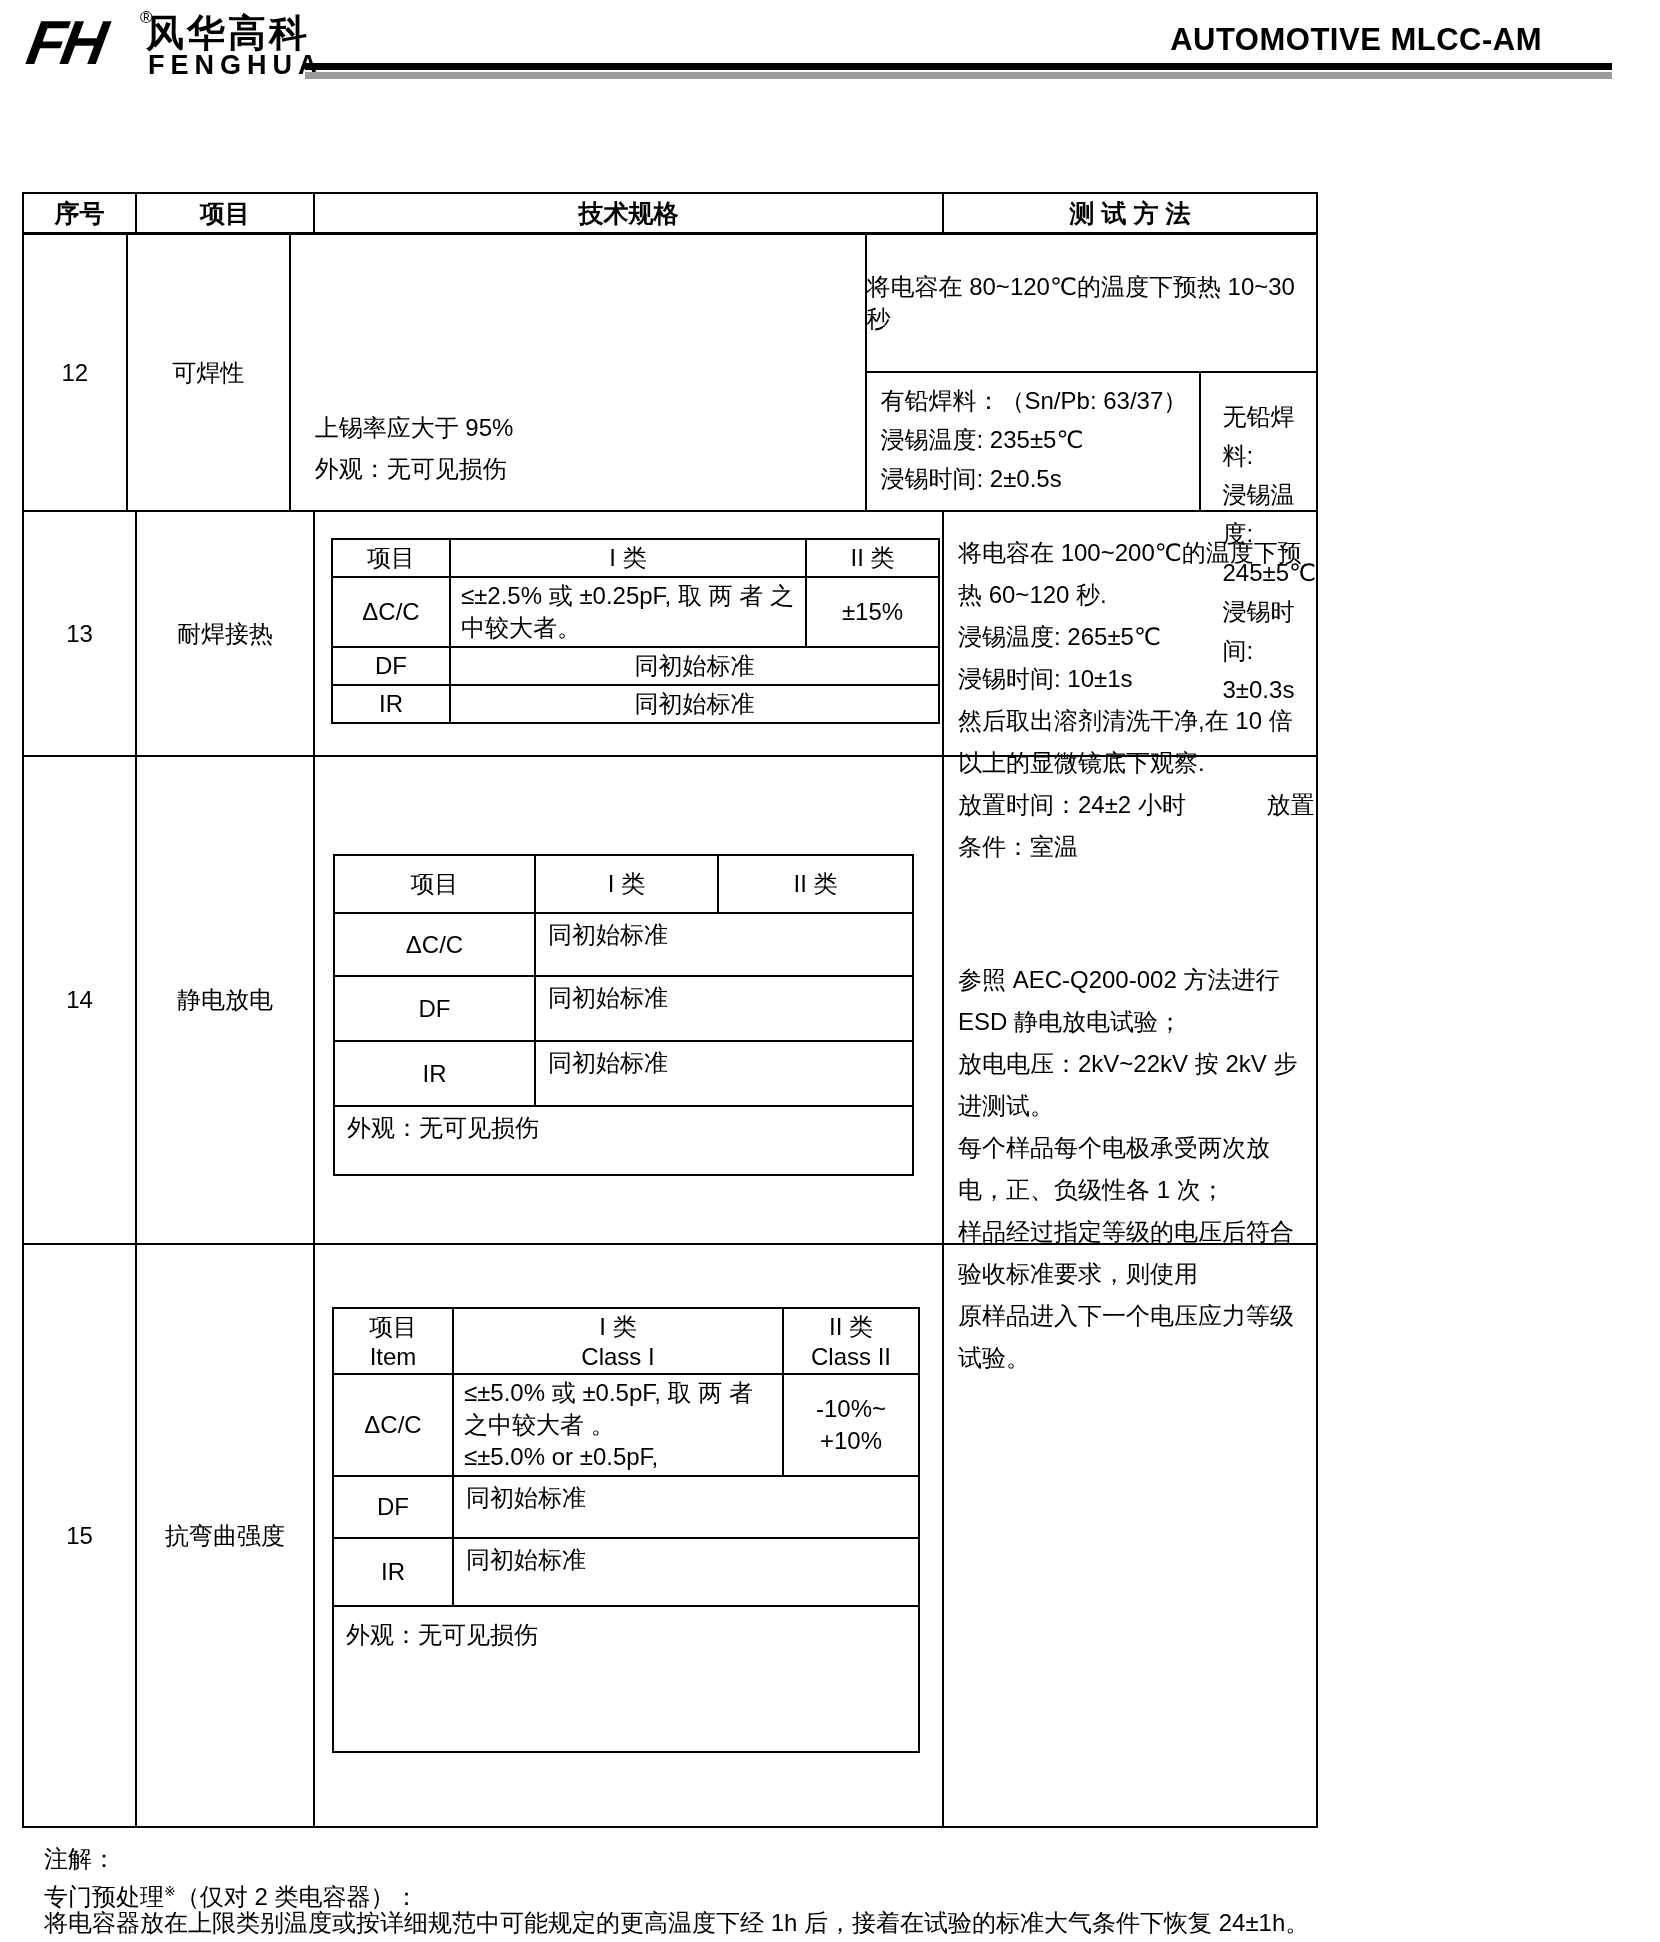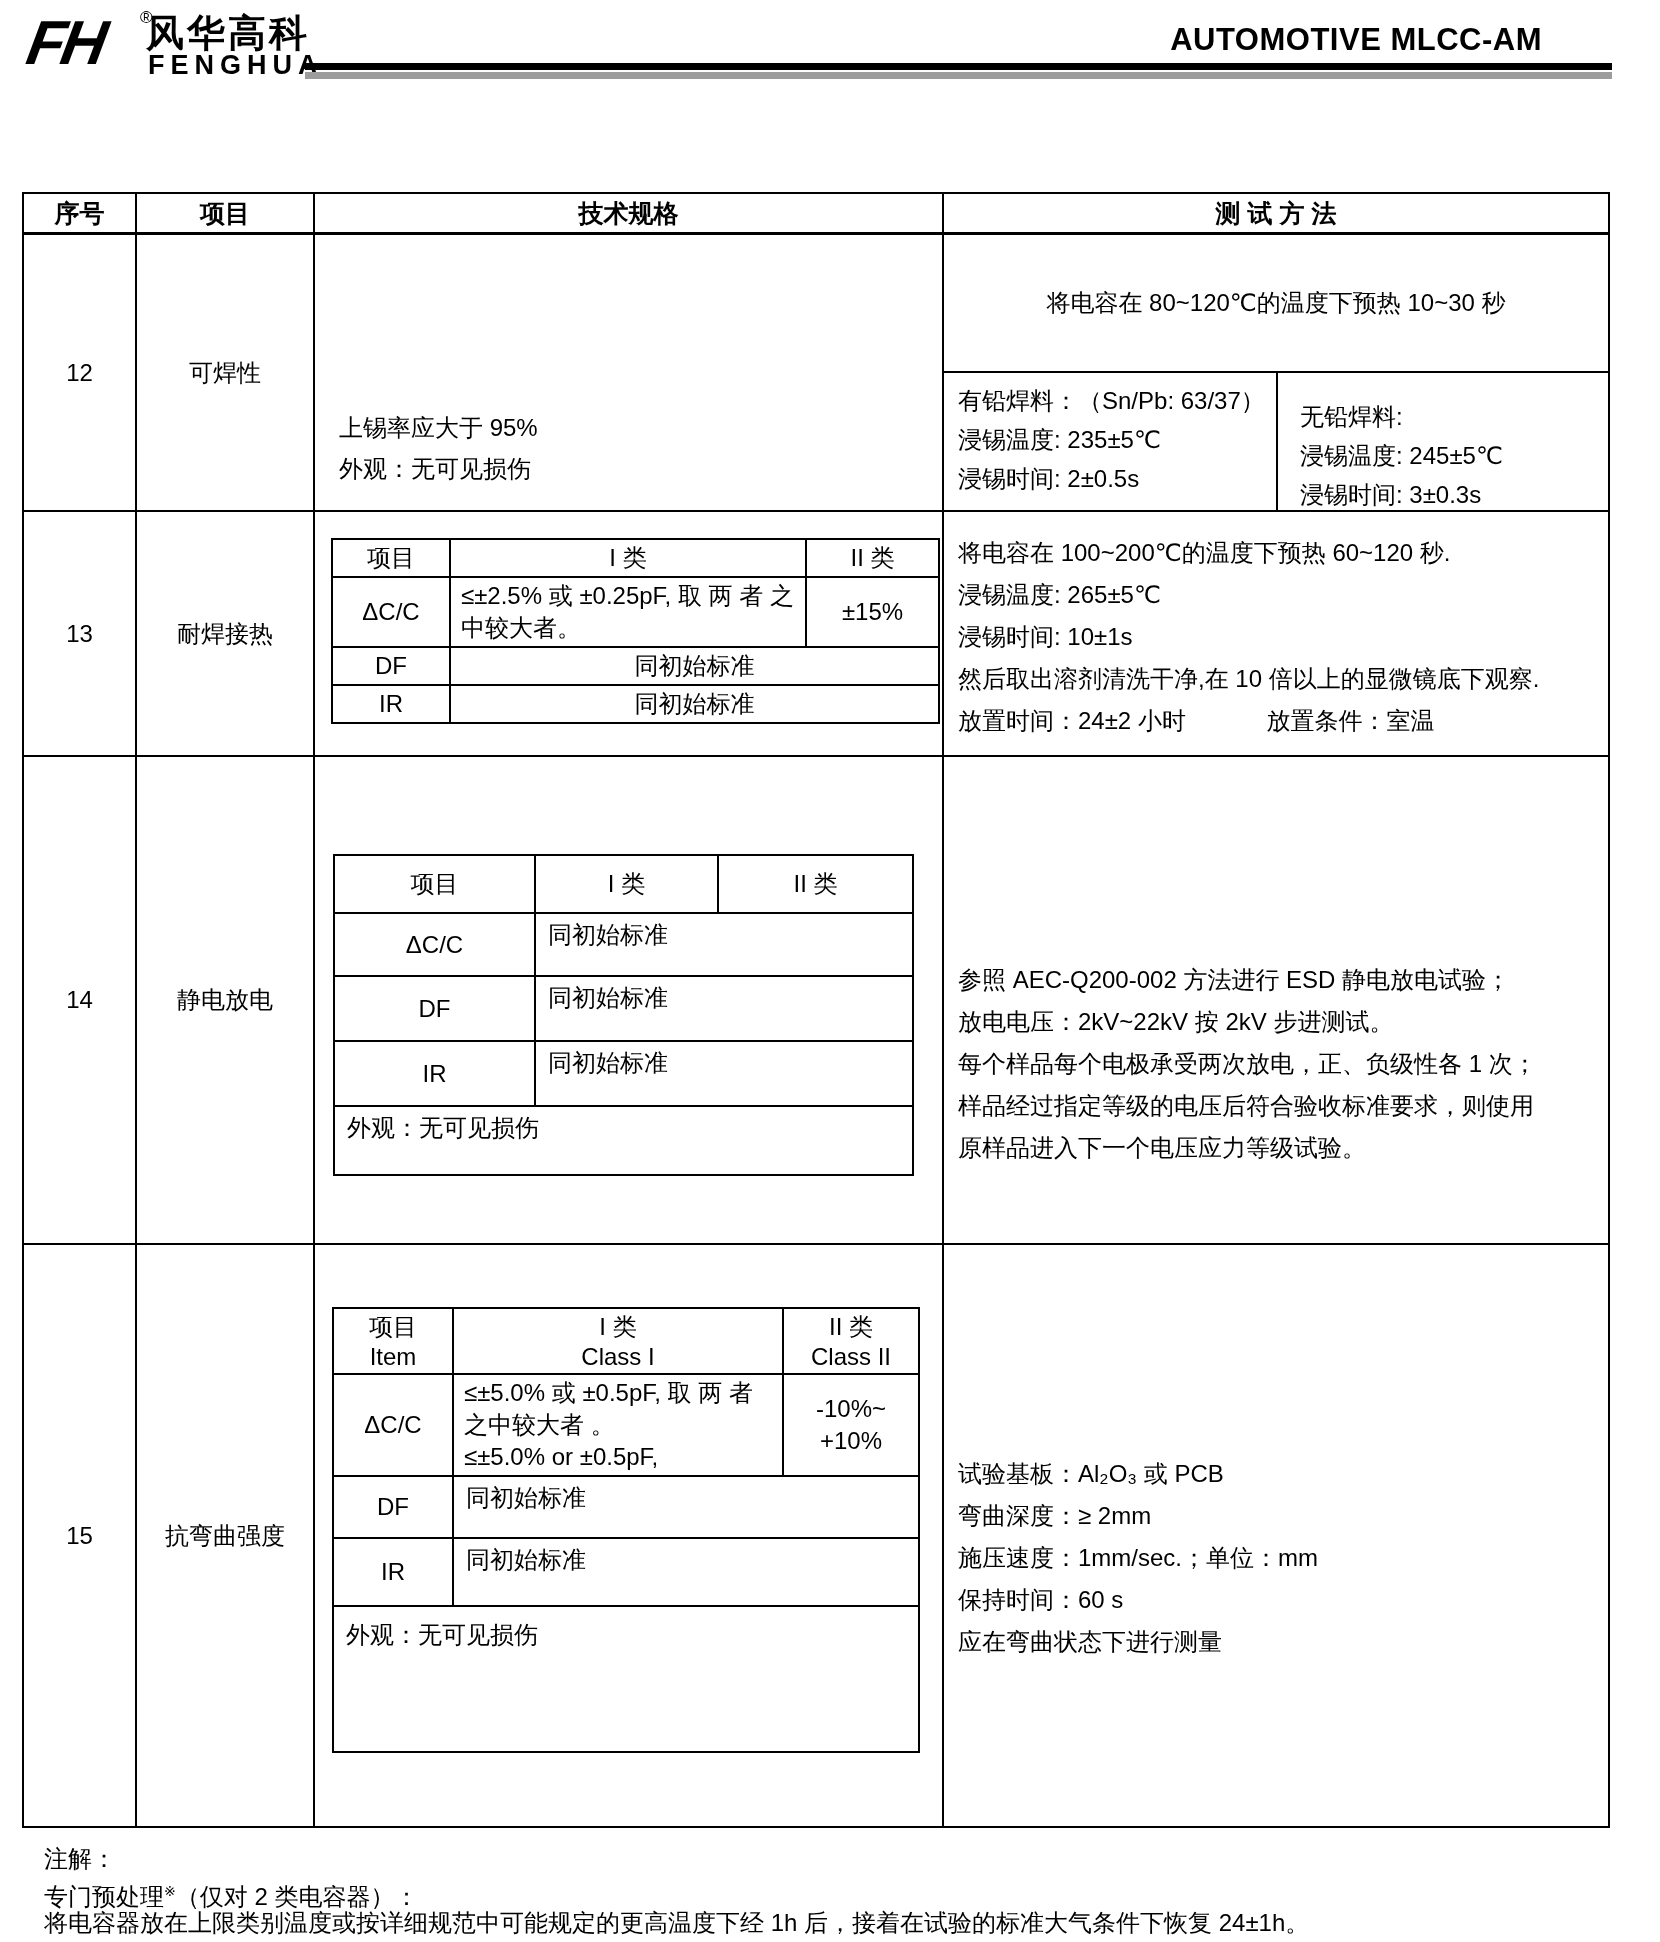--- a/index.html
+++ b/index.html
@@ -13,21 +13,21 @@
   .fh-mark{font-style:italic;font-weight:900;font-size:62px;line-height:74px;
     transform:skewX(-10deg);letter-spacing:-4px;}
   .reg{position:absolute;left:112px;top:2px;font-size:17px;font-weight:400;}
   #brand-cn{position:absolute;left:146px;top:8px;font-size:38px;font-weight:bold;letter-spacing:3px;}
   #brand-en{position:absolute;left:148px;top:50px;font-size:27px;font-weight:600;letter-spacing:6px;}
   #doc-title{position:absolute;right:118px;top:22px;font-size:31px;font-weight:bold;letter-spacing:0.5px;}
   #rule-black{position:absolute;left:305px;top:63px;width:1307px;height:7px;background:#000;}
   #rule-gray{position:absolute;left:305px;top:72px;width:1307px;height:7px;background:#9c9c9c;}
 
   
-  #tbl{position:absolute;left:22px;top:192px;width:1588px;height:1636px;border:2px solid #000;font-size:24px;}
+  #tbl{position:absolute;left:22px;top:192px;width:1296px;height:1636px;border:2px solid #000;font-size:24px;}
   .trow{display:flex;width:100%;}
   .bt{border-top:2px solid #000;}
   .bt3{border-top:3px solid #000;}
   .c1{width:113px;border-right:2px solid #000;display:flex;align-items:center;justify-content:center;}
   .c2{width:178px;border-right:2px solid #000;display:flex;align-items:center;justify-content:center;}
   .c3{width:629px;border-right:2px solid #000;position:relative;}
   .c4{flex:1;position:relative;}
   .hcell{font-weight:bold;font-size:25px;}
   #hdr-row{height:38px;}
   #row12{height:278px;}
@@ -241,29 +241,20 @@
           <tr class="rir">
             <td class="tc">IR</td>
             <td class="tl" colspan="2">同初始标准</td>
           </tr>
           <tr class="rft">
             <td class="tl" colspan="3" style="padding-top:12px !important;">外观：无可见损伤</td>
           </tr>
         </tbody>
           </table>
       </div>
-      <div class="c4">
-        <div class="mblock" id="r15-method">
-          <div>试验基板：Al₂O₃ 或 PCB</div>
-          <div>弯曲深度：≥ 2mm</div>
-          <div>施压速度：1mm/sec.；单位：mm</div>
-          <div>保持时间：60 s</div>
-          <div>应在弯曲状态下进行测量</div>
-        </div>
-      </div>
     </div>
 
   </div>
 
   <div class="note" id="note1">注解：</div>
   <div class="note" id="note2">
     <span>专门预处理</span><span class="supmark">※</span><span>（仅对 2 类电容器）：</span>
   </div>
   <div class="note" id="note3">将电容器放在上限类别温度或按详细规范中可能规定的更高温度下经 1h 后，接着在试验的标准大气条件下恢复 24±1h。</div>
 

